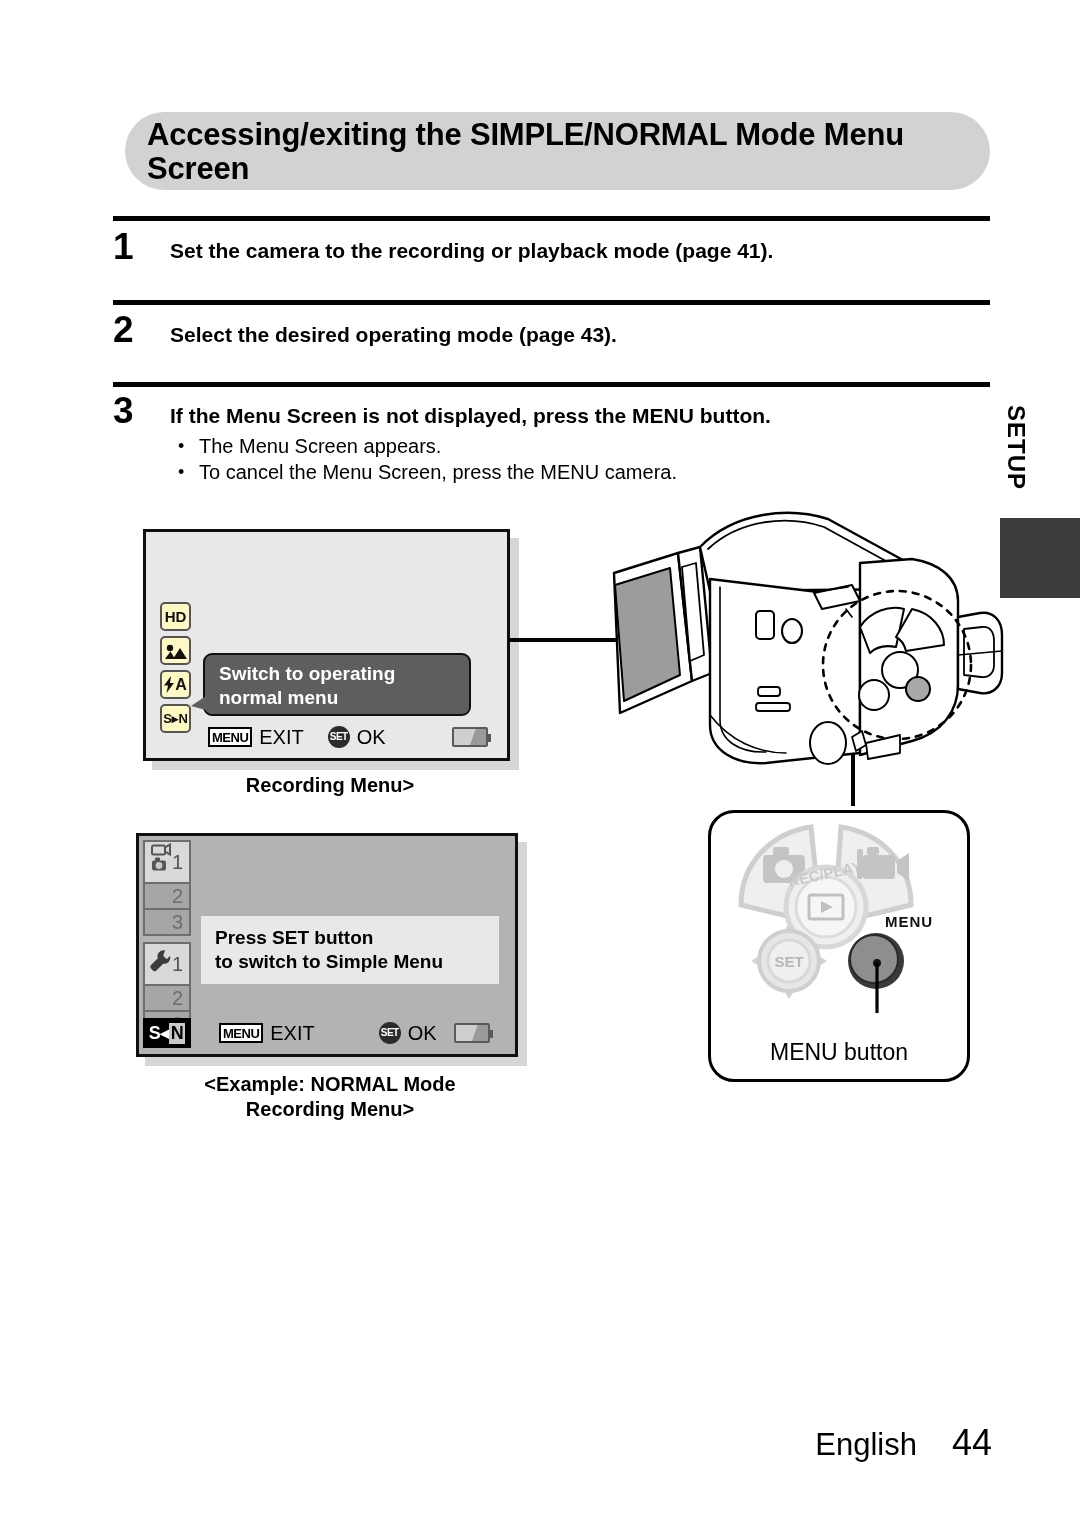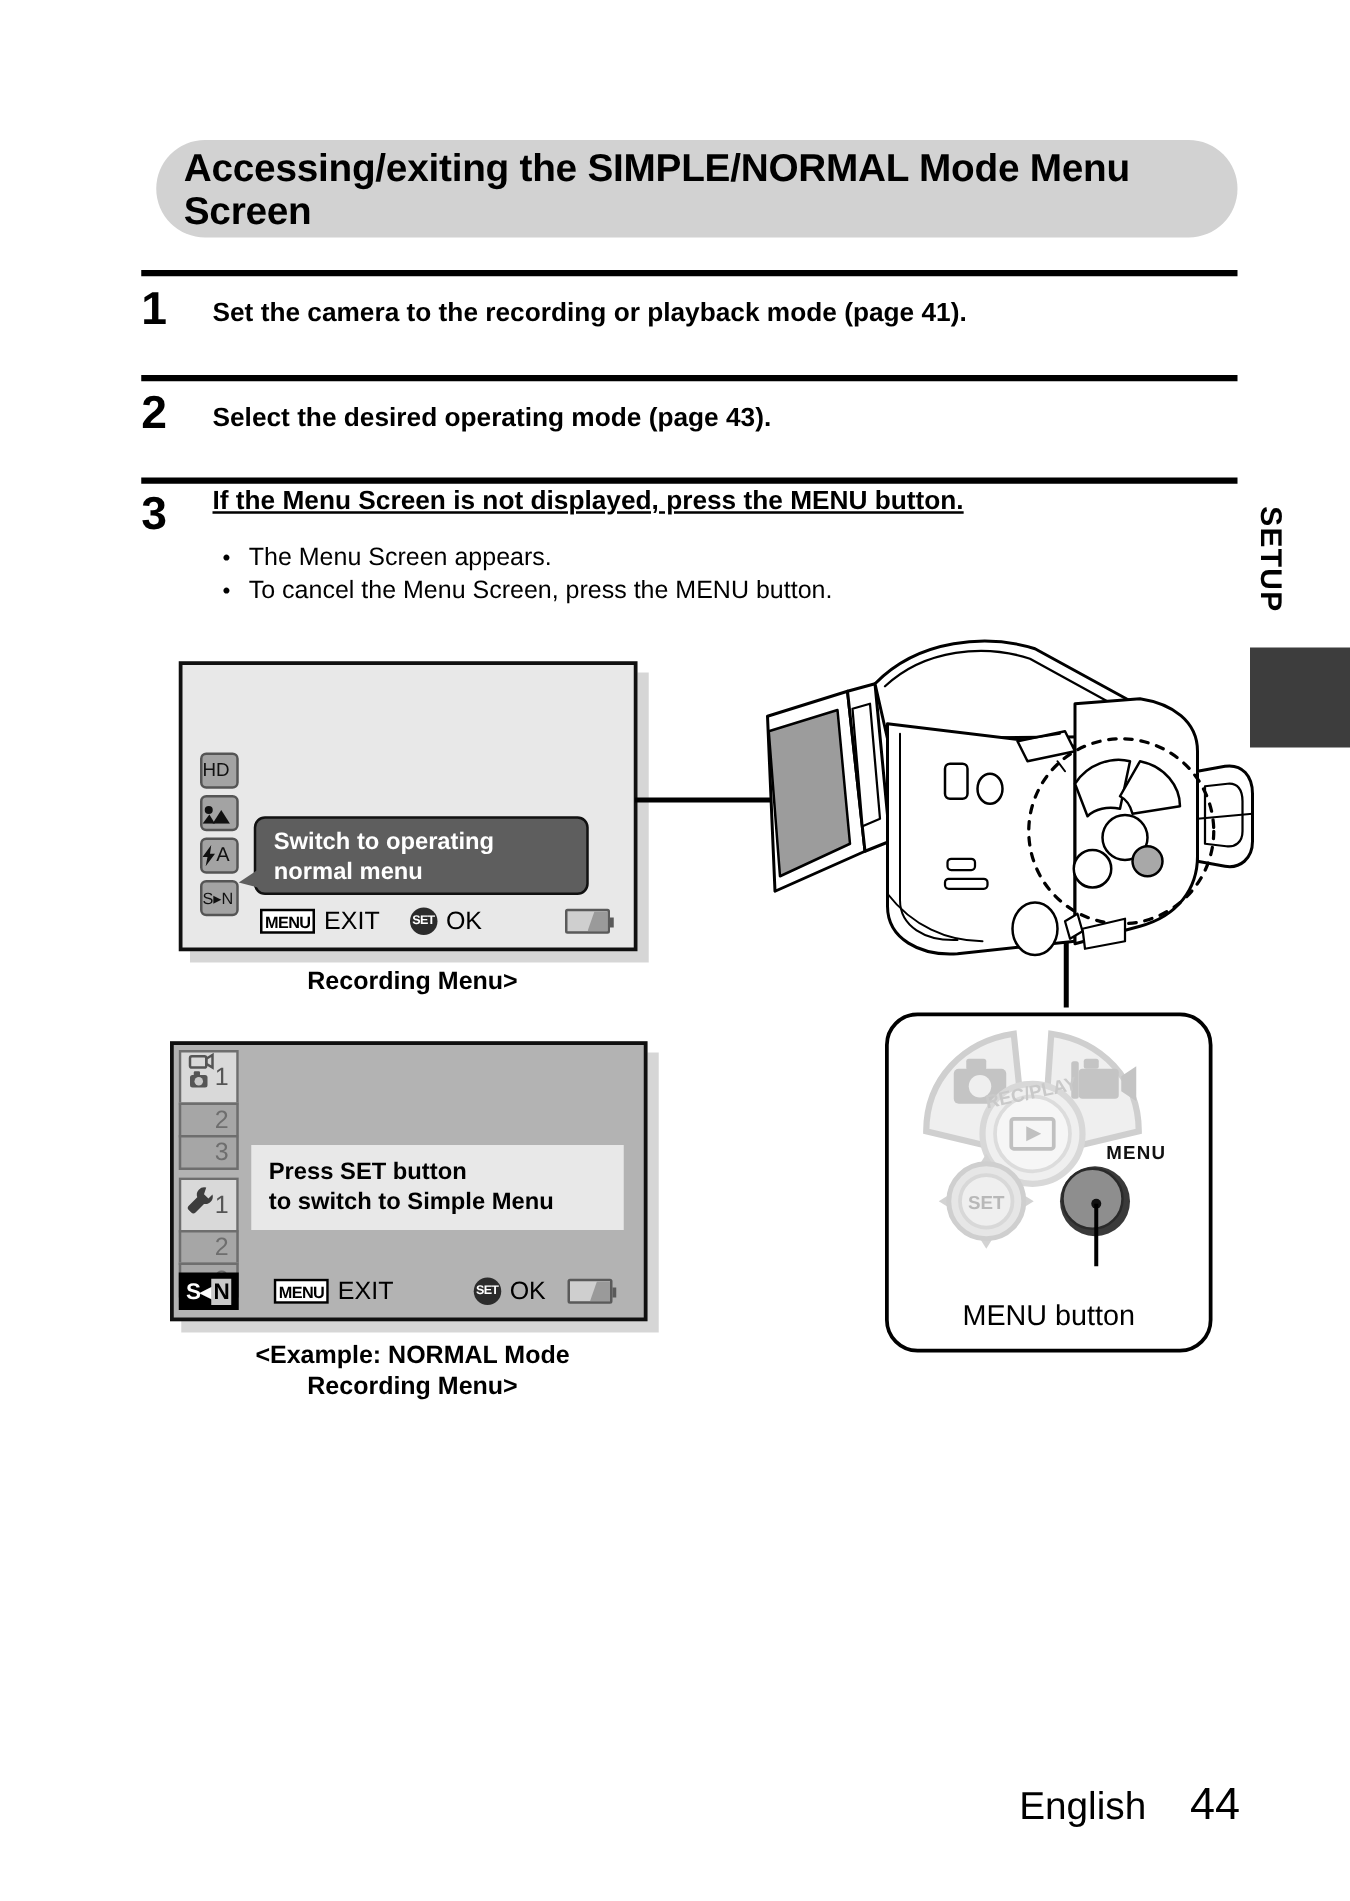--- a/index.html
+++ b/index.html
@@ -75,21 +75,21 @@
   #rule1 { top: 216px; }
   #num1  { left: 113px; top: 228px; }
   #txt1  { left: 170px; top: 238px; }
 
   #rule2 { top: 300px; }
   #num2  { left: 113px; top: 311px; }
   #txt2  { left: 170px; top: 322px; }
 
   #rule3 { top: 382px; }
   #num3  { left: 113px; top: 392px; }
-  #txt3  { left: 170px; top: 388px; text-decoration: underline; }
+  #txt3  { left: 170px; top: 403px; }
 
   #b1-dot { left: 178px; top: 434px; }
   #b1-txt { left: 199px; top: 434px; }
   #b2-dot { left: 178px; top: 460px; }
   #b2-txt { left: 199px; top: 460px; }
 
   
   #setup-tab-label {
     position: absolute;
     left: 999px;
@@ -132,29 +132,30 @@
     width: 382px;
     height: 224px;
     background: #b3b3b3;
   }
 
   
   .chip {
     position: absolute;
     width: 31px;
     height: 29px;
-    background: #a3a3a3;
+    background: #fef9c3;
     border: 2px solid #555;
     border-radius: 5px;
     box-sizing: border-box;
     font-size: 15px;
-    font-weight: normal;
+    font-weight: bold;
     color: #111;
     display: flex;
     align-items: center;
+    justify-content: center;
     line-height: 1;
   }
   #chip-hd  { left: 14px; top: 70px; }
   #chip-scn { left: 14px; top: 104px; }
   #chip-fla { left: 14px; top: 138px; }
   #chip-sn  { left: 14px; top: 172px; font-size: 13px; }
 
   .chip svg { display:block; }
 
   
@@ -410,21 +411,21 @@
 <div class="step-num" id="num2">2</div>
 <div class="step-text" id="txt2">Select the desired operating mode (page 43).</div>
 
 <div class="rule" id="rule3"></div>
 <div class="step-num" id="num3">3</div>
 <div class="step-text" id="txt3">If the Menu Screen is not displayed, press the MENU button.</div>
 
 <div class="sub-bullet" id="b1-dot">•</div>
 <div class="sub-line" id="b1-txt">The Menu Screen appears.</div>
 <div class="sub-bullet" id="b2-dot">•</div>
-<div class="sub-line" id="b2-txt">To cancel the Menu Screen, press the MENU button.</div>
+<div class="sub-line" id="b2-txt">To cancel the Menu Screen, press the MENU camera.</div>
 
 <div id="setup-tab-label">SETUP</div>
 <div id="setup-tab-block"></div>
 
 <div class="lcd" id="lcd-simple">
 
   <div class="chip" id="chip-hd">
     <span>HD</span>
   </div>
 

